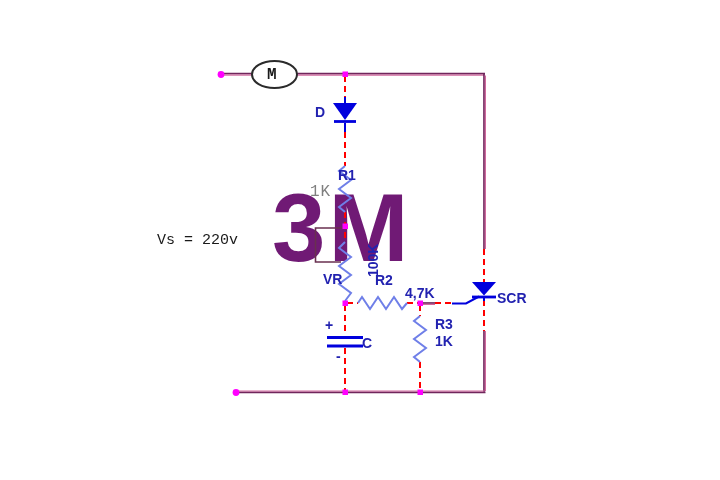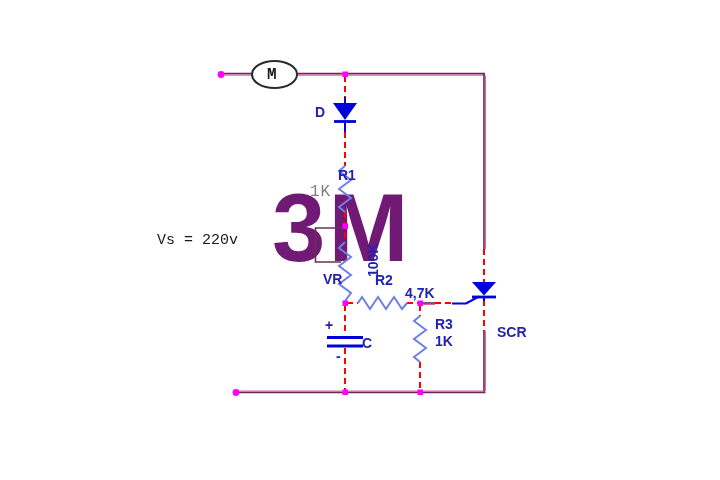--- a/index.html
+++ b/index.html
@@ -137,17 +137,17 @@
   <span class="lbl" style="left:375px;top:273px;text-align:right;">R2</span>
   <span class="lbl" style="left:405px;top:286px;">4,7K</span>
 
   <span class="lbl" style="left:435px;top:317px;">R3</span>
   <span class="lbl" style="left:435px;top:334px;">1K</span>
 
   <span class="lbl" style="left:325px;top:318px;">+</span>
   <span class="lbl" style="left:362px;top:336px;">C</span>
   <span class="lbl" style="left:336px;top:349px;">-</span>
 
-  <span class="lbl" style="left:497px;top:291px;margin-top:34px;">SCR</span>
+  <span class="lbl" style="left:497px;top:291px;">SCR</span>
 
   <span class="lbl mono" style="left:157px;top:233px;font-size:15px;">Vs = 220v</span>
 
 </div>
 
 </body></html>

